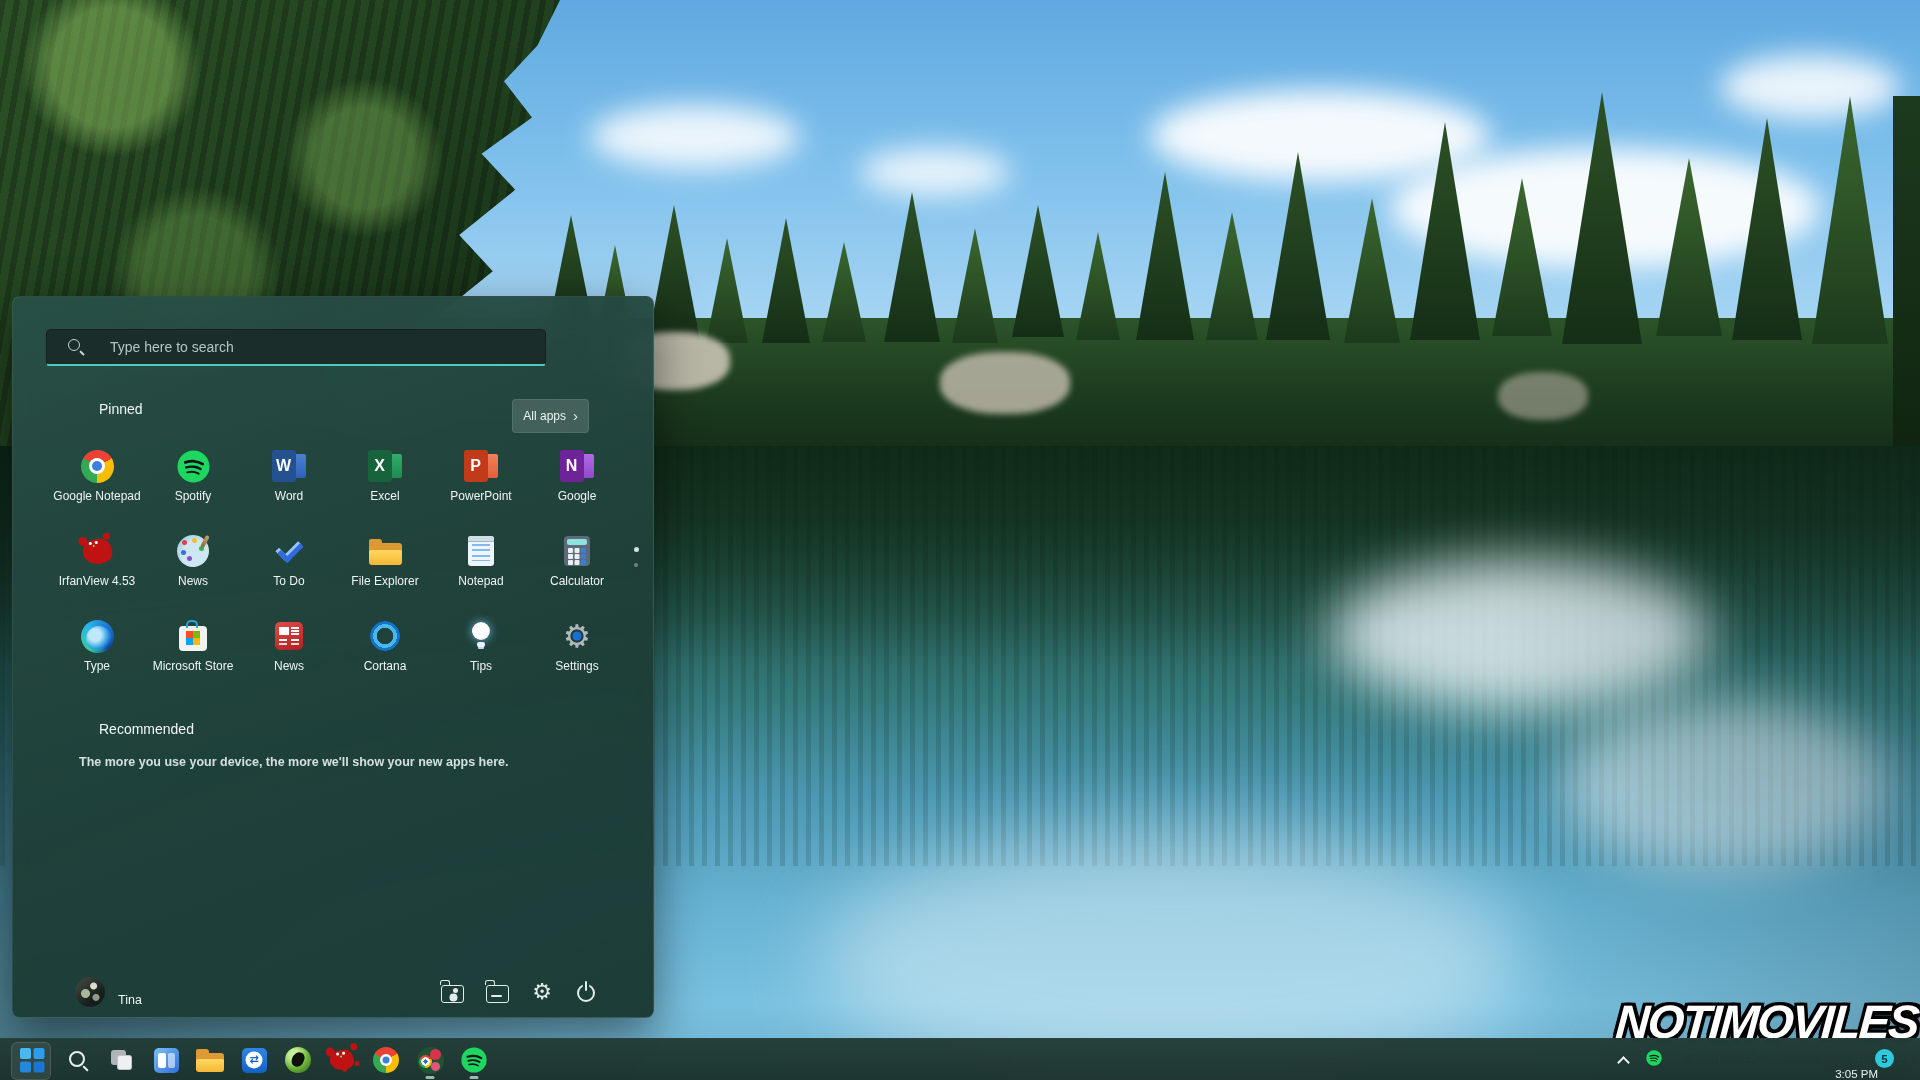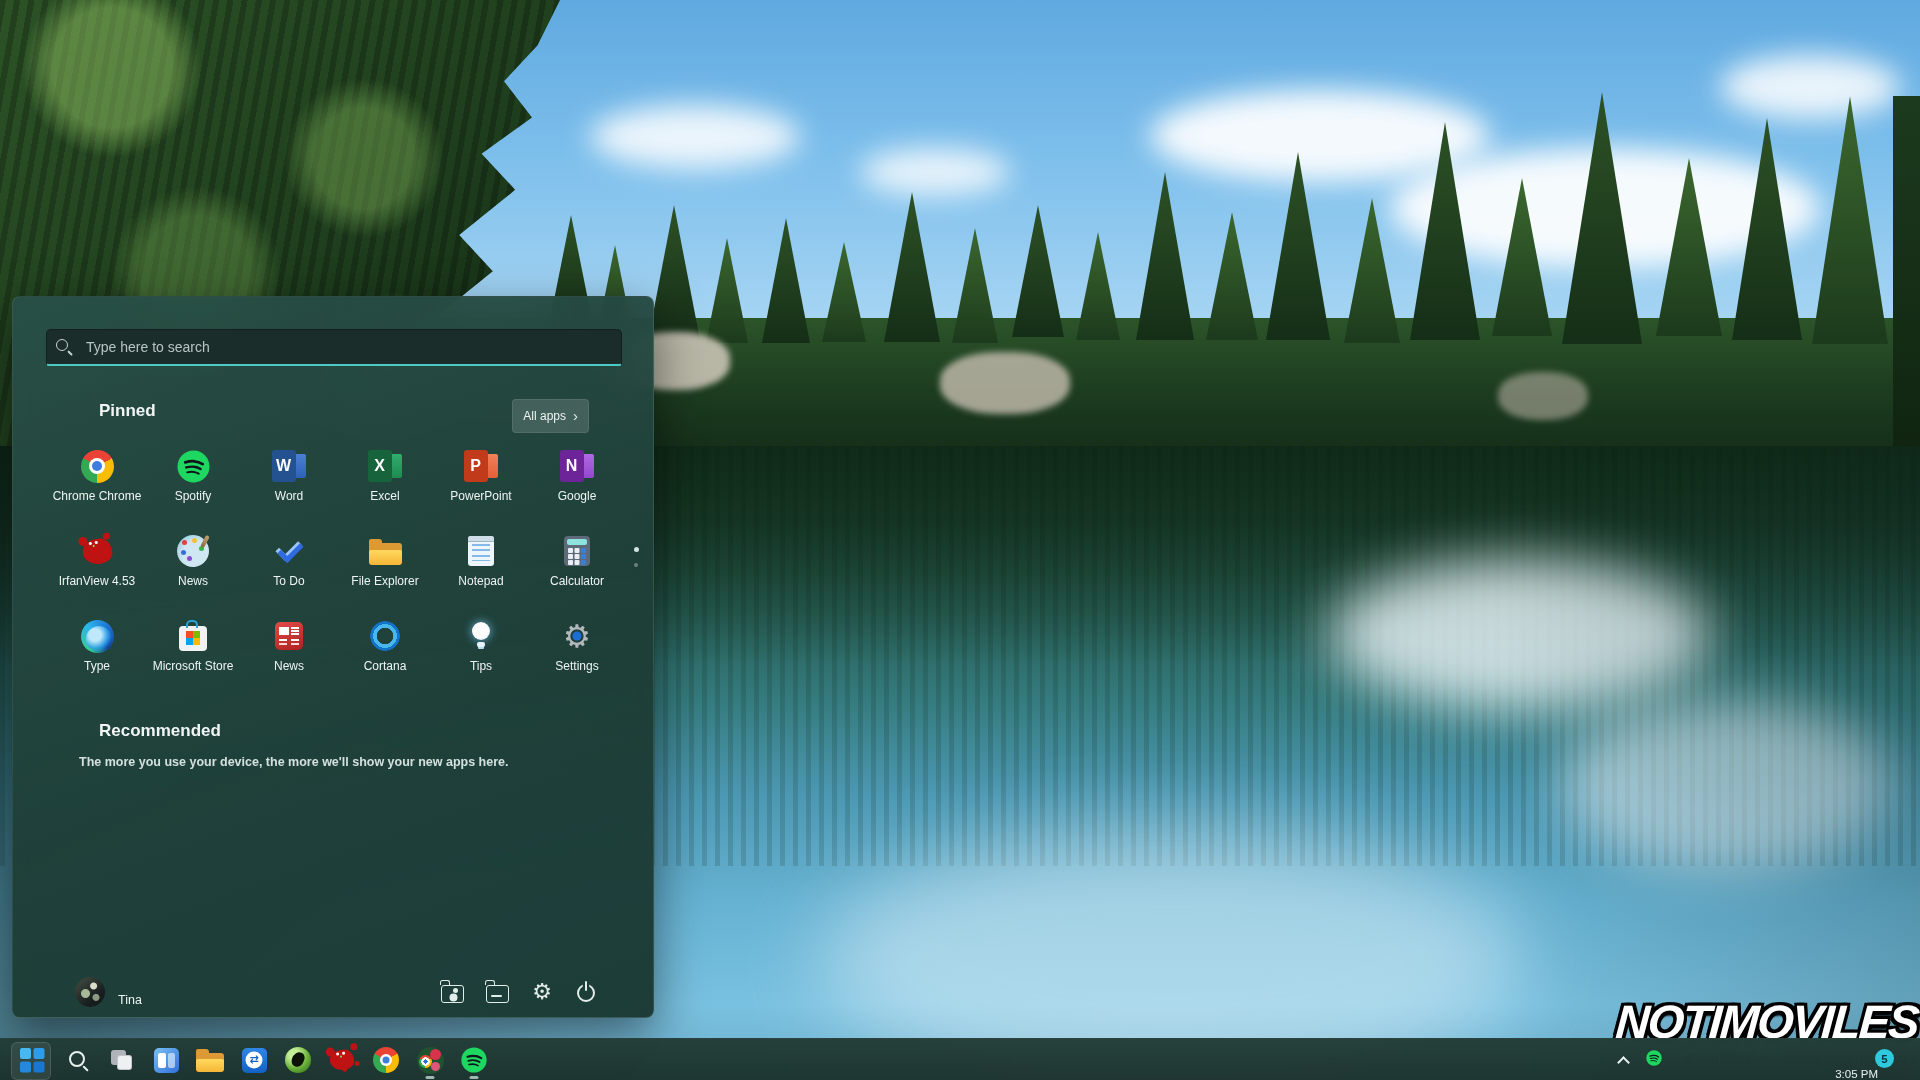--- a/index.html
+++ b/index.html
@@ -38,32 +38,32 @@
   .waterleft{left:0;top:446px;width:1920px;height:634px;
     background:linear-gradient(90deg,rgba(10,30,24,.38),rgba(0,0,0,0) 32%,rgba(0,0,0,0) 78%,rgba(10,30,30,.2));}
   .reflect{border-radius:50%;filter:blur(26px);background:#eef7fb;}
 
   
   .startmenu{left:12px;top:296px;width:640px;height:720px;z-index:10;border-radius:8px;
     background:linear-gradient(160deg,rgba(41,80,72,.95) 0%,rgba(30,62,55,.96) 60%,rgba(26,56,50,.97) 100%);
     border:1px solid rgba(255,255,255,.09);
     box-shadow:0 18px 48px rgba(0,0,0,.5);
     backdrop-filter:blur(24px) saturate(1.15);}
-  .searchbox{left:33px;top:32px;width:576px;height:37px;border-radius:5px 5px 3px 3px;
+  .searchbox{left:33px;top:32px;width:500px;height:37px;border-radius:5px 5px 3px 3px;
     background:#1b2d2a;border:1px solid #13201d;border-bottom:2px solid #4ec9c6;
-    display:flex;align-items:center;padding:0 8px;box-sizing:border-box;gap:10px;}
+    display:flex;align-items:center;padding:0 20px;box-sizing:border-box;gap:22px;}
   .mag{position:relative;width:19px;height:19px;flex:0 0 auto;}
   .mag::before{content:"";position:absolute;left:1px;top:1px;width:10px;height:10px;
     border:1.8px solid #c5d3d0;border-radius:50%;}
   .mag::after{content:"";position:absolute;left:12.5px;top:12.5px;width:6px;height:1.8px;
     background:#c5d3d0;border-radius:1px;transform:rotate(45deg);transform-origin:left center;}
   .searchbox input{flex:1;background:transparent;border:none;outline:none;
     color:#e8f1ef;font-size:14px;font-family:"Liberation Sans",sans-serif;}
   .searchbox input::placeholder{color:#b6c5c2;}
-  .sectionTitle{color:#f1f6f5;font-size:17px;font-weight:bold;padding-left:20px;}
+  .sectionTitle{color:#f1f6f5;font-size:14px;font-weight:normal;padding-left:20px;}
   .allapps{position:absolute;right:64px;top:102px;height:24px;border-radius:4px;
     background:rgba(255,255,255,.15);border:1px solid rgba(255,255,255,.09);
     color:#eef4f2;font-size:12px;display:flex;align-items:center;gap:7px;
     padding:4px 10px;cursor:default;}
   .allapps::after{content:"›";font-size:15px;line-height:1;margin-top:-2px;color:#dfe9e6;}
   .grid{left:36px;top:148px;width:578px;display:grid;
     grid-template-columns:repeat(6,96px);grid-auto-rows:85px;}
   .tile{display:flex;flex-direction:column;align-items:center;padding-top:2px;}
   .tileIcon{height:38px;display:flex;align-items:center;justify-content:center;}
   .tileLabel{margin-top:5px;font-size:12px;color:#eef4f2;text-align:center;
@@ -320,21 +320,21 @@
     <div class="abs sectionTitle" style="left:66px;top:104px;">Pinned</div>
     <div class="allapps">
       <span>All apps</span>
     </div>
 
     <div class="abs grid">
       <div class="tile">
         <div class="tileIcon">
             <span class="ic-chrome"></span>
           </div>
-        <div class="tileLabel">Chrome Chrome</div>
+        <div class="tileLabel">Google Notepad</div>
       </div>
       <div class="tile">
         <div class="tileIcon">
           <svg class="spot34" viewBox="0 0 34 34">
               <circle cx="17" cy="17" r="16.5" fill="#1ed760"></circle>
               <path d="M8.5 12.8c6.2-1.9 13-1.4 18 1.7" fill="none" stroke="#10131a" stroke-width="2.8" stroke-linecap="round"></path>
               <path d="M9.5 18c5.2-1.5 10.6-1 14.8 1.6" fill="none" stroke="#10131a" stroke-width="2.4" stroke-linecap="round"></path>
               <path d="M10.5 23c4.2-1.1 8.4-.7 11.8 1.4" fill="none" stroke="#10131a" stroke-width="2" stroke-linecap="round"></path>
             </svg>
         </div>

